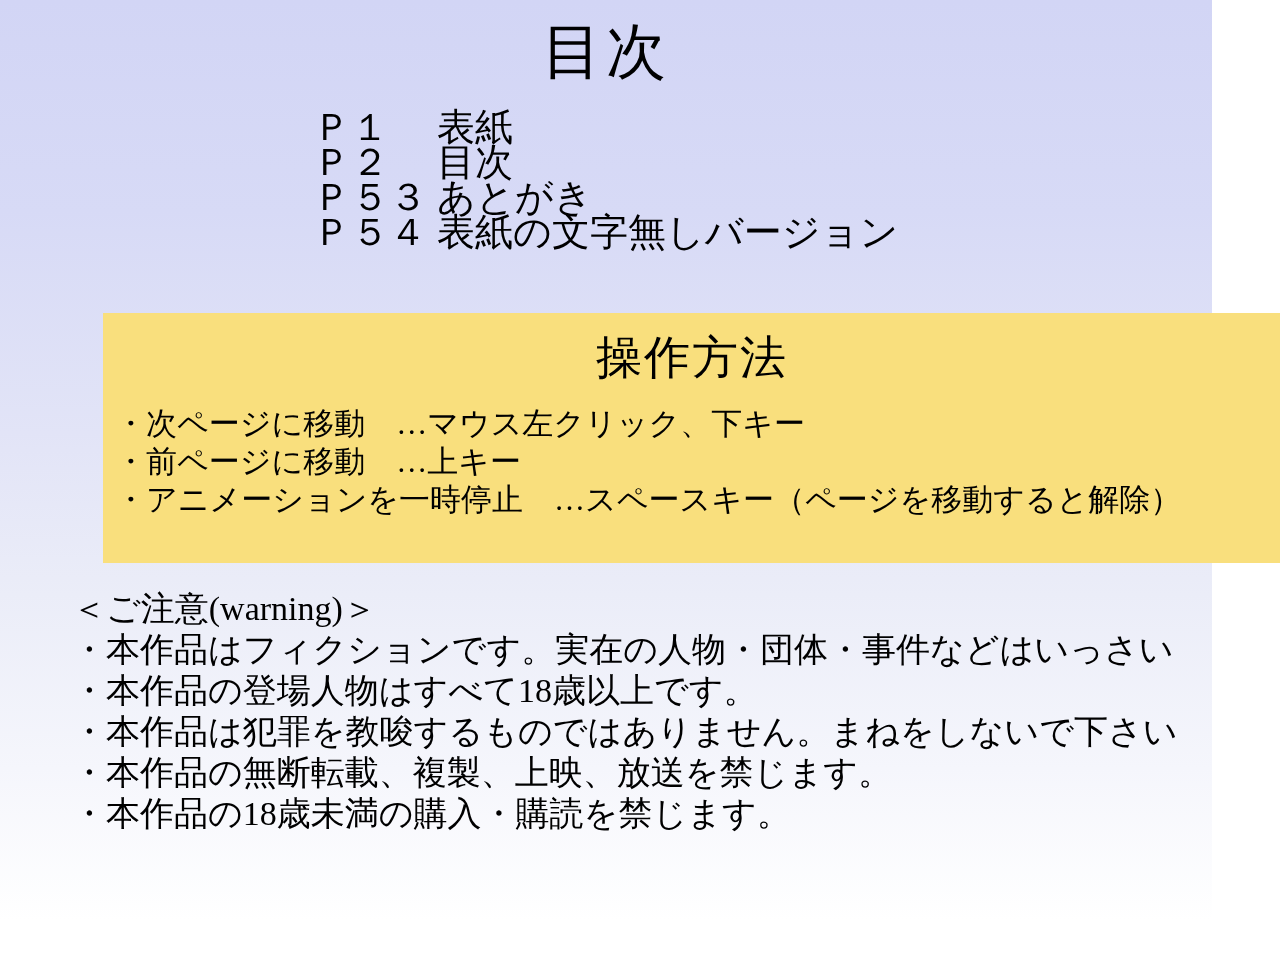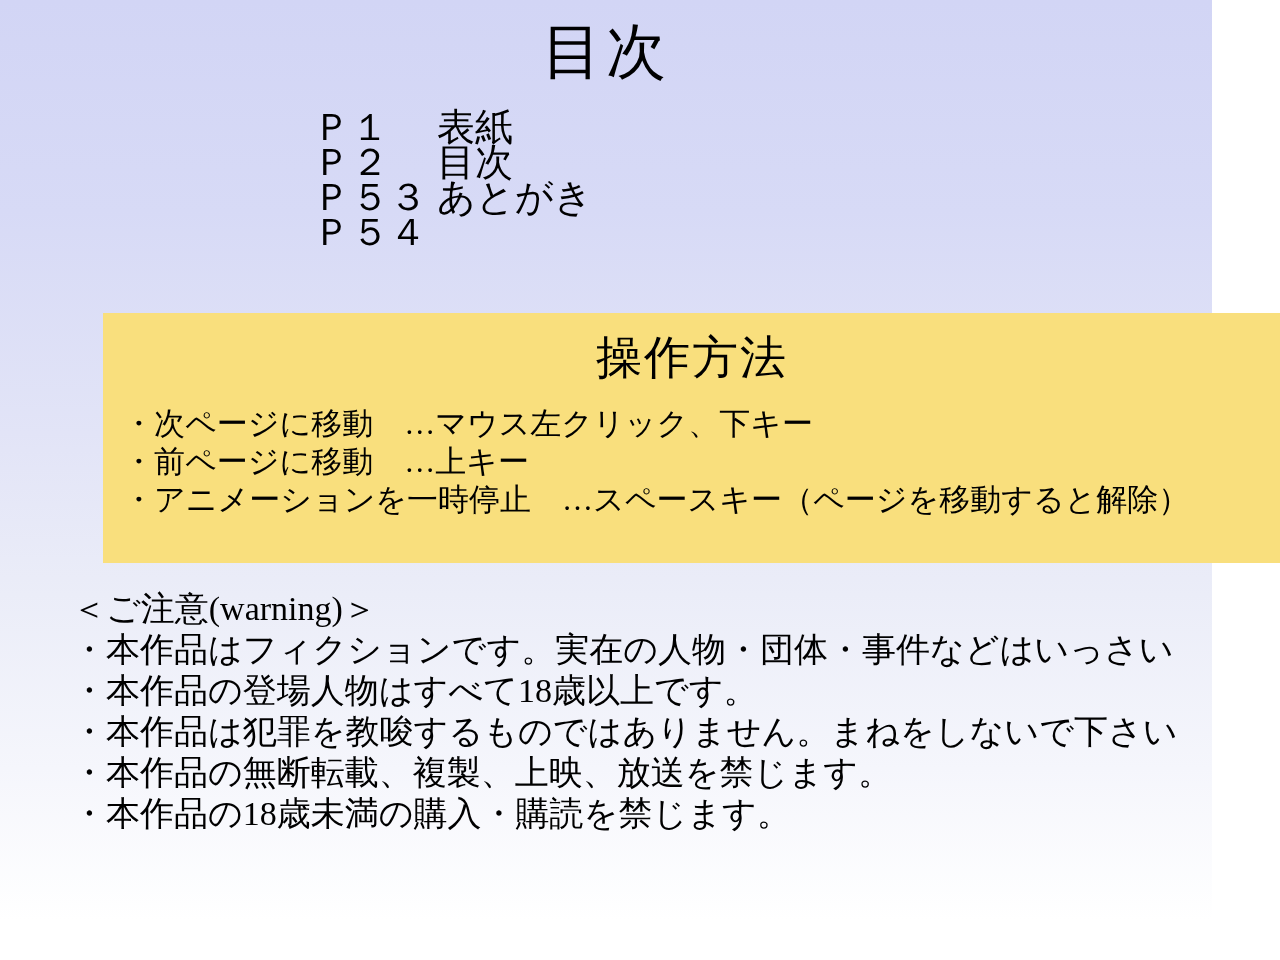--- a/index.html
+++ b/index.html
@@ -63,21 +63,21 @@
   .controls-title {
     margin-top: 17px;
     text-align: center;
     font-size: 46px;
     letter-spacing: 2px;
     line-height: 1.2;
     white-space: nowrap;
   }
   .controls-list {
     margin-top: 20px;
-    padding-left: 20px;
+    padding-left: 12px;
     font-size: 31px;
     line-height: 38px;
     white-space: nowrap;
   }
   .warning {
     position: absolute;
     left: 72px;
     top: 588px;
     font-size: 34px;
     line-height: 41px;
@@ -99,20 +99,21 @@
     <div class="toc-row">
       <span class="toc-page">Ｐ２</span>
       <span class="toc-label">目次</span>
     </div>
     <div class="toc-row">
       <span class="toc-page">Ｐ５３</span>
       <span class="toc-label">あとがき</span>
     </div>
     <div class="toc-row">
       <span class="toc-page">Ｐ５４</span>
+      <span class="toc-label">表紙の文字無しバージョン</span>
     </div>
   </div>
 
   <div class="controls-box">
     <div class="controls-title">操作方法</div>
     <div class="controls-list">
       <div>・次ページに移動　…マウス左クリック、下キー</div>
       <div>・前ページに移動　…上キー</div>
       <div>・アニメーションを一時停止　…スペースキー（ページを移動すると解除）</div>
     </div>

